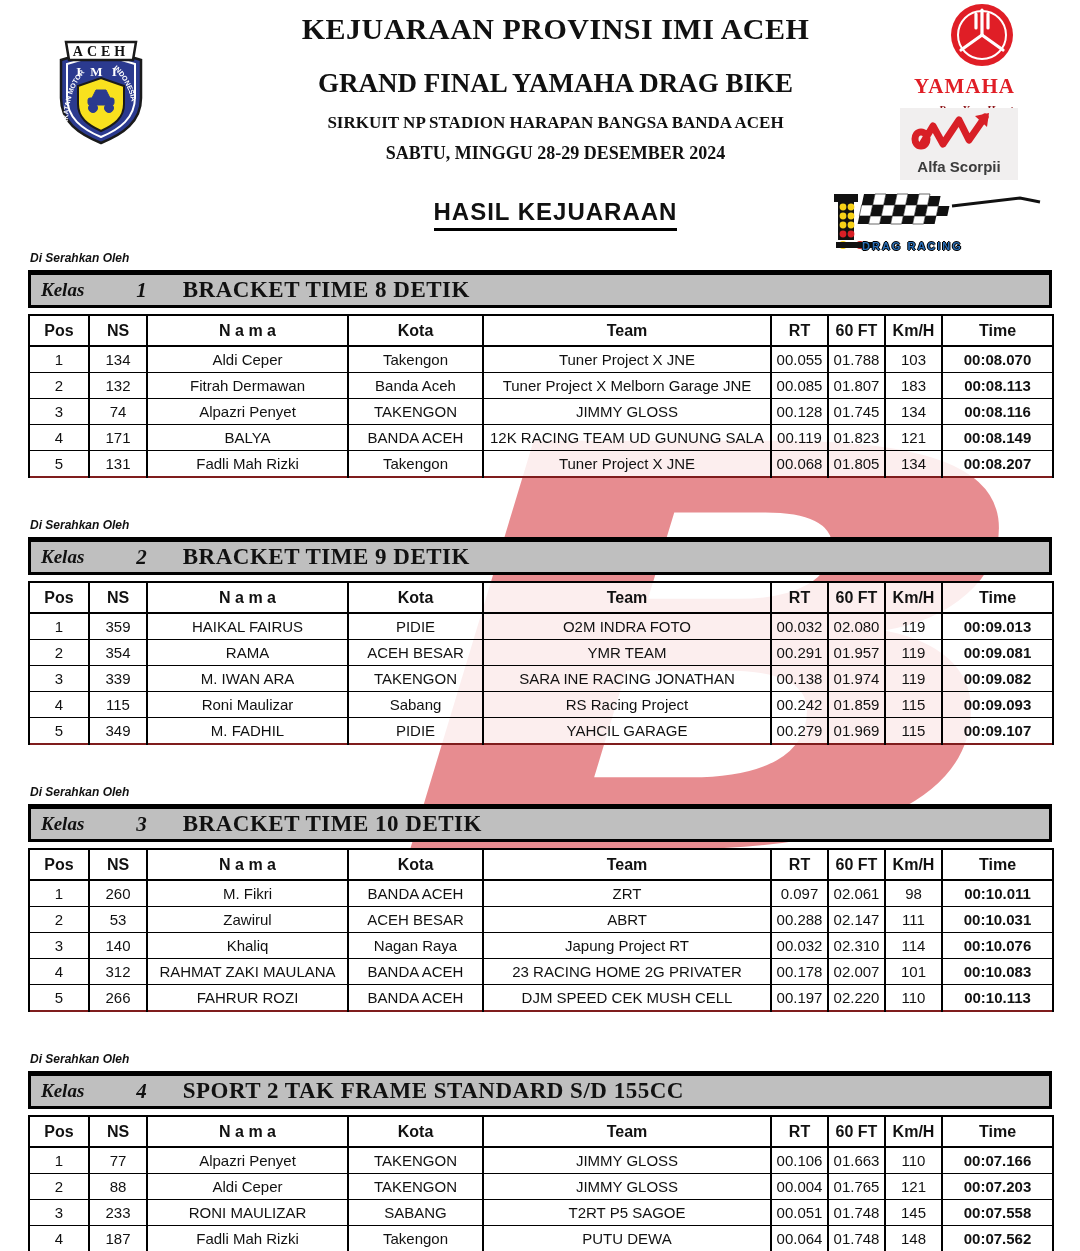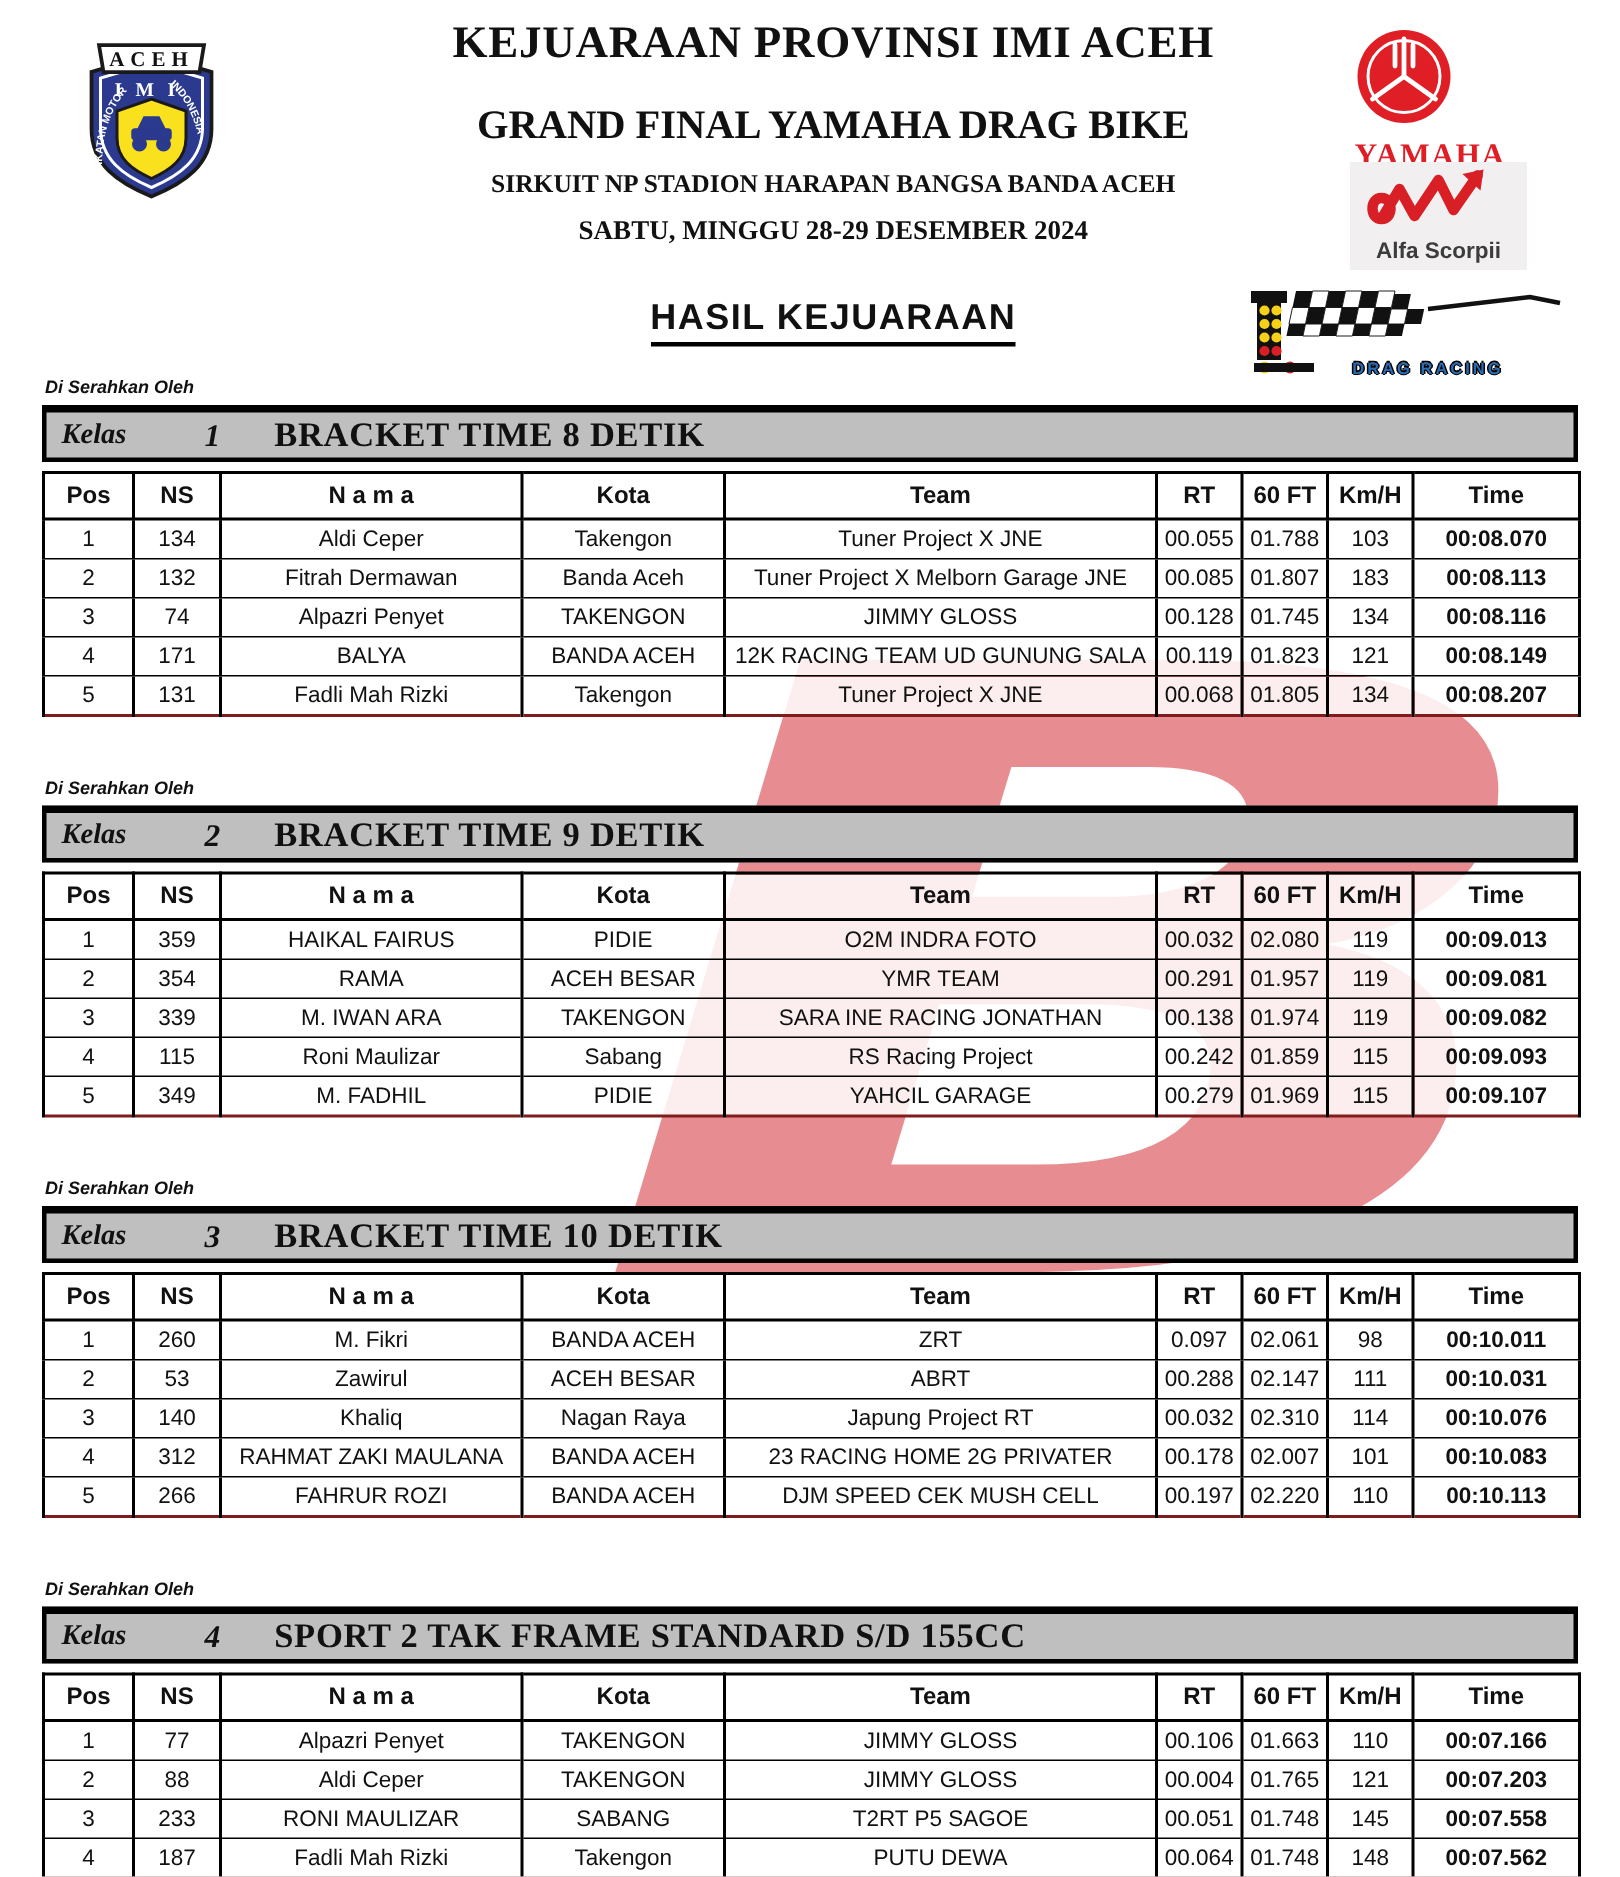--- a/index.html
+++ b/index.html
@@ -28,38 +28,38 @@
   .title2{font-size:27px;font-weight:bold;margin:22px 0 0;}
   .venue {font-size:17px;font-weight:bold;margin-top:14px;}
   .date  {font-size:18px;font-weight:bold;margin-top:10px;}
   .hasil-wrap{margin-top:34px;}
   .hasil{
     display:inline-block;font-family:"Liberation Sans",sans-serif;
     font-size:24px;font-weight:bold;letter-spacing:1px;
     border-bottom:3px solid #000;padding-bottom:2px;
   }
 
-  .logo-imi{position:absolute;left:40px;top:14px;}
-  .logo-yamaha{position:absolute;left:903px;top:18px;width:112px;text-align:left;}
+  .logo-imi{position:absolute;left:40px;top:26px;}
+  .logo-yamaha{position:absolute;left:903px;top:2px;width:112px;text-align:right;}
   .yamaha-word{color:#e01e26;font-family:"Liberation Serif",serif;font-weight:bold;
     font-size:21px;letter-spacing:1px;margin-top:2px;}
   .yamaha-tag{color:#8d1418;font-family:"Liberation Serif",serif;font-style:italic;
     font-weight:bold;font-size:11px;border-bottom:1px solid #8d1418;display:inline-block;padding:0 2px 1px;}
   .logo-alfa{position:absolute;left:900px;top:108px;width:118px;height:72px;
     background:#f1efef;text-align:center;padding-top:4px;box-sizing:border-box;}
   .alfa-word{font-size:15px;font-weight:bold;color:#3c3c3c;margin-top:-2px;}
   .logo-santana{position:absolute;left:830px;top:192px;width:214px;height:64px;}
   .santana-word{
     position:absolute;left:32px;top:22px;width:180px;text-align:center;
     font-size:27px;font-weight:bold;letter-spacing:3px;color:#f5821f;
     font-family:"Liberation Sans",sans-serif;
     text-shadow:-2px 0 #000,2px 0 #000,0 -2px #000,0 2px #000,-1px -1px #000,1px 1px #000,-1px 1px #000,1px -1px #000;
   }
   .santana-sub{
-    position:absolute;left:32px;top:48px;width:180px;text-align:center;
+    position:absolute;left:32px;top:48px;width:180px;text-align:left;
     font-size:11px;font-weight:bold;letter-spacing:2px;color:#2a6db5;
     text-shadow:-1px 0 #000,1px 0 #000,0 -1px #000,0 1px #000;
   }
 
   
   .sections{margin:20px 28px 0;width:1024px;}
   .section{margin-bottom:40px;}
   .note{font-size:12px;font-weight:bold;font-style:italic;margin:0 0 5px 2px;}
   .bar{
     background:#bfbfbf;border:3px solid #000;border-top-width:5px;

